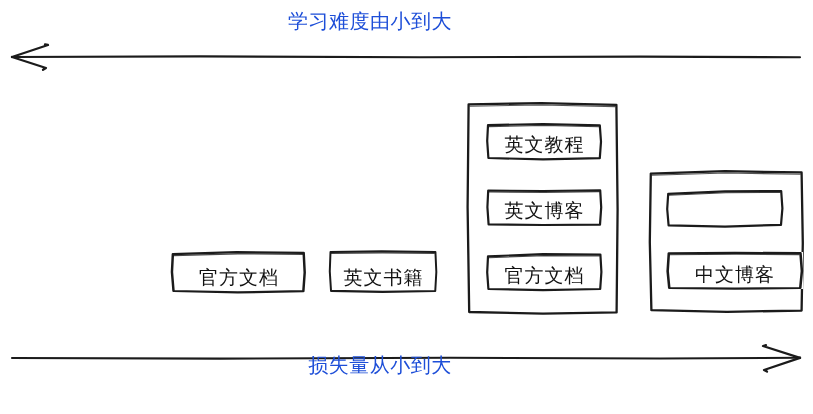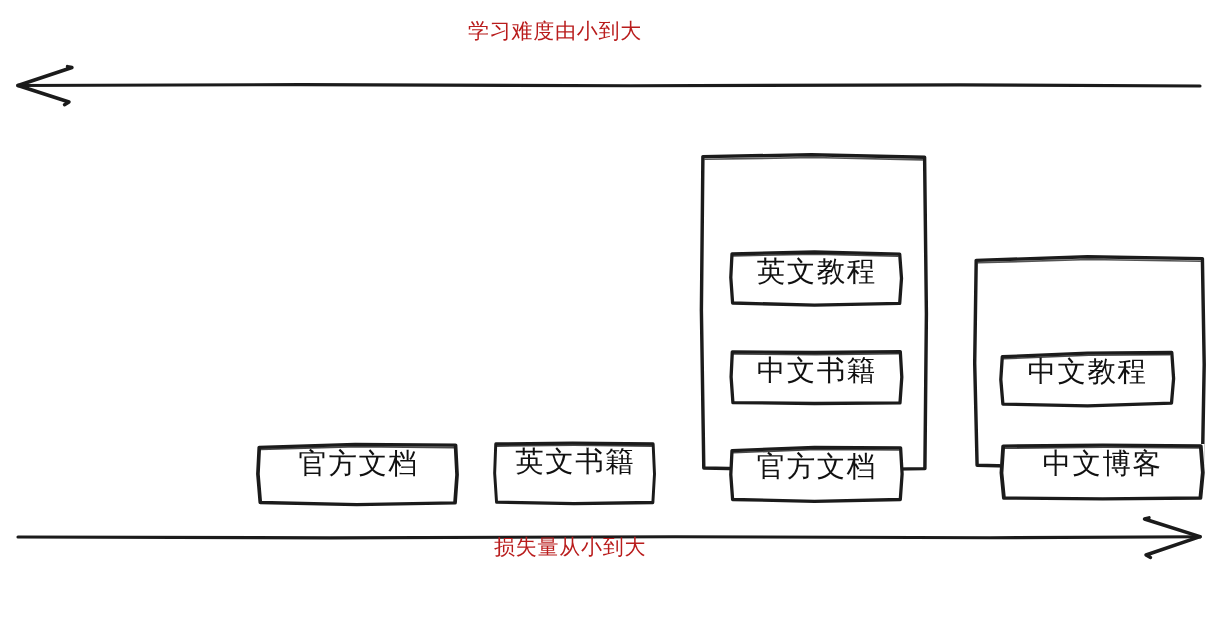--- a/index.html
+++ b/index.html
@@ -13,23 +13,23 @@
   }
   #canvas {
     position: relative;
     width: 813px;
     height: 414px;
     background: #ffffff;
     overflow: hidden;
   }
   .axis-label {
     position: absolute;
-    font-size: 14px;
+    font-size: 20px;
     line-height: 22px;
-    color: #b91c1c;
+    color: #1d4ed8;
     white-space: nowrap;
     letter-spacing: 0.5px;
   }
   #top-label {
     left: 0;
     top: 10px;
     width: 740px;
     text-align: center;
   }
   #bottom-label {
@@ -44,27 +44,26 @@
     top: 0;
     width: 813px;
     height: 414px;
     pointer-events: none;
   }
   .node-box {
     position: absolute;
     box-sizing: border-box;
     background: #ffffff;
     display: flex;
-    align-items: flex-start;
+    align-items: flex-end;
     justify-content: center;
     font-size: 19px;
     letter-spacing: 1px;
     color: #111111;
     z-index: 3;
-    margin-top: 44px;
   }
   .node-box .node-svg {
     position: absolute;
     left: -4px;
     top: -4px;
     width: calc(100% + 8px);
     height: calc(100% + 8px);
     z-index: -1;
   }
   .node-label {
@@ -143,21 +142,21 @@
     </svg>
     <span class="node-label">英文教程</span>
   </div>
 
   <div class="node-box" style="left:487px; top:190px; width:115px; height:35px;">
     <svg class="node-svg" viewBox="0 0 123 43" preserveAspectRatio="none" xmlns="http://www.w3.org/2000/svg">
       <path d="M 5.2 4.6 L 60 5.0 L 117.2 4.4 L 118.2 21.4 L 117.0 38.6
                L 60 39.0 L 5.6 38.4 L 4.4 21.2 Z" fill="#ffffff" stroke="#1b1b1b" stroke-width="2.2" stroke-linejoin="round" stroke-linecap="round"></path>
       <path d="M 6.2 6.0 L 61 6.4 L 116.0 5.8" fill="none" stroke="#1b1b1b" stroke-width="1.1" stroke-linecap="round" opacity="0.8"></path>
     </svg>
-    <span class="node-label">中文书籍</span>
+    <span class="node-label">英文博客</span>
   </div>
 
   <div class="node-box" style="left:487px; top:254px; width:115px; height:36px;">
     <svg class="node-svg" viewBox="0 0 123 44" preserveAspectRatio="none" xmlns="http://www.w3.org/2000/svg">
       <path d="M 5.0 6.4 L 60 4.2 L 117.4 4.6 L 118.4 22 L 117.2 39.0
                L 60 40.2 L 5.4 39.0 L 4.2 22.4 Z" fill="#ffffff" stroke="#1b1b1b" stroke-width="2.2" stroke-linejoin="round" stroke-linecap="round"></path>
       <path d="M 6.0 7.8 L 61 5.6 L 116.2 6.0" fill="none" stroke="#1b1b1b" stroke-width="1.1" stroke-linecap="round" opacity="0.8"></path>
     </svg>
     <span class="node-label">官方文档</span>
   </div>
@@ -169,21 +168,20 @@
       <path d="M 7.2 8.2 L 81 6.0 L 155.2 7.2" fill="none" stroke="#1b1b1b" stroke-width="1.1" stroke-linecap="round" opacity="0.75"></path>
     </svg>
   </div>
 
   <div class="node-box" style="left:667px; top:191px; width:116px; height:35px;">
     <svg class="node-svg" viewBox="0 0 124 43" preserveAspectRatio="none" xmlns="http://www.w3.org/2000/svg">
       <path d="M 5.2 6.8 L 62 4.4 L 118.2 4.0 L 119.4 21.4 L 118.0 37.8
                L 62 39.6 L 5.6 38.4 L 4.2 22.0 Z" fill="#ffffff" stroke="#1b1b1b" stroke-width="2.2" stroke-linejoin="round" stroke-linecap="round"></path>
       <path d="M 6.2 8.2 L 63 5.8 L 117.0 5.4" fill="none" stroke="#1b1b1b" stroke-width="1.1" stroke-linecap="round" opacity="0.8"></path>
     </svg>
-    <span class="node-label">中文教程</span>
   </div>
 
   <div class="node-box" style="left:667px; top:252px; width:136px; height:37px;">
     <svg class="node-svg" viewBox="0 0 124 45" preserveAspectRatio="none" xmlns="http://www.w3.org/2000/svg">
       <path d="M 5.0 5.4 L 62 4.8 L 118.4 5.2 L 119.6 23 L 118.2 40.0
                L 62 40.6 L 5.4 40.0 L 4.0 23.2 Z" fill="#ffffff" stroke="#1b1b1b" stroke-width="2.2" stroke-linejoin="round" stroke-linecap="round"></path>
       <path d="M 6.0 6.8 L 63 6.2 L 117.2 6.6" fill="none" stroke="#1b1b1b" stroke-width="1.1" stroke-linecap="round" opacity="0.8"></path>
     </svg>
     <span class="node-label">中文博客</span>
   </div>

